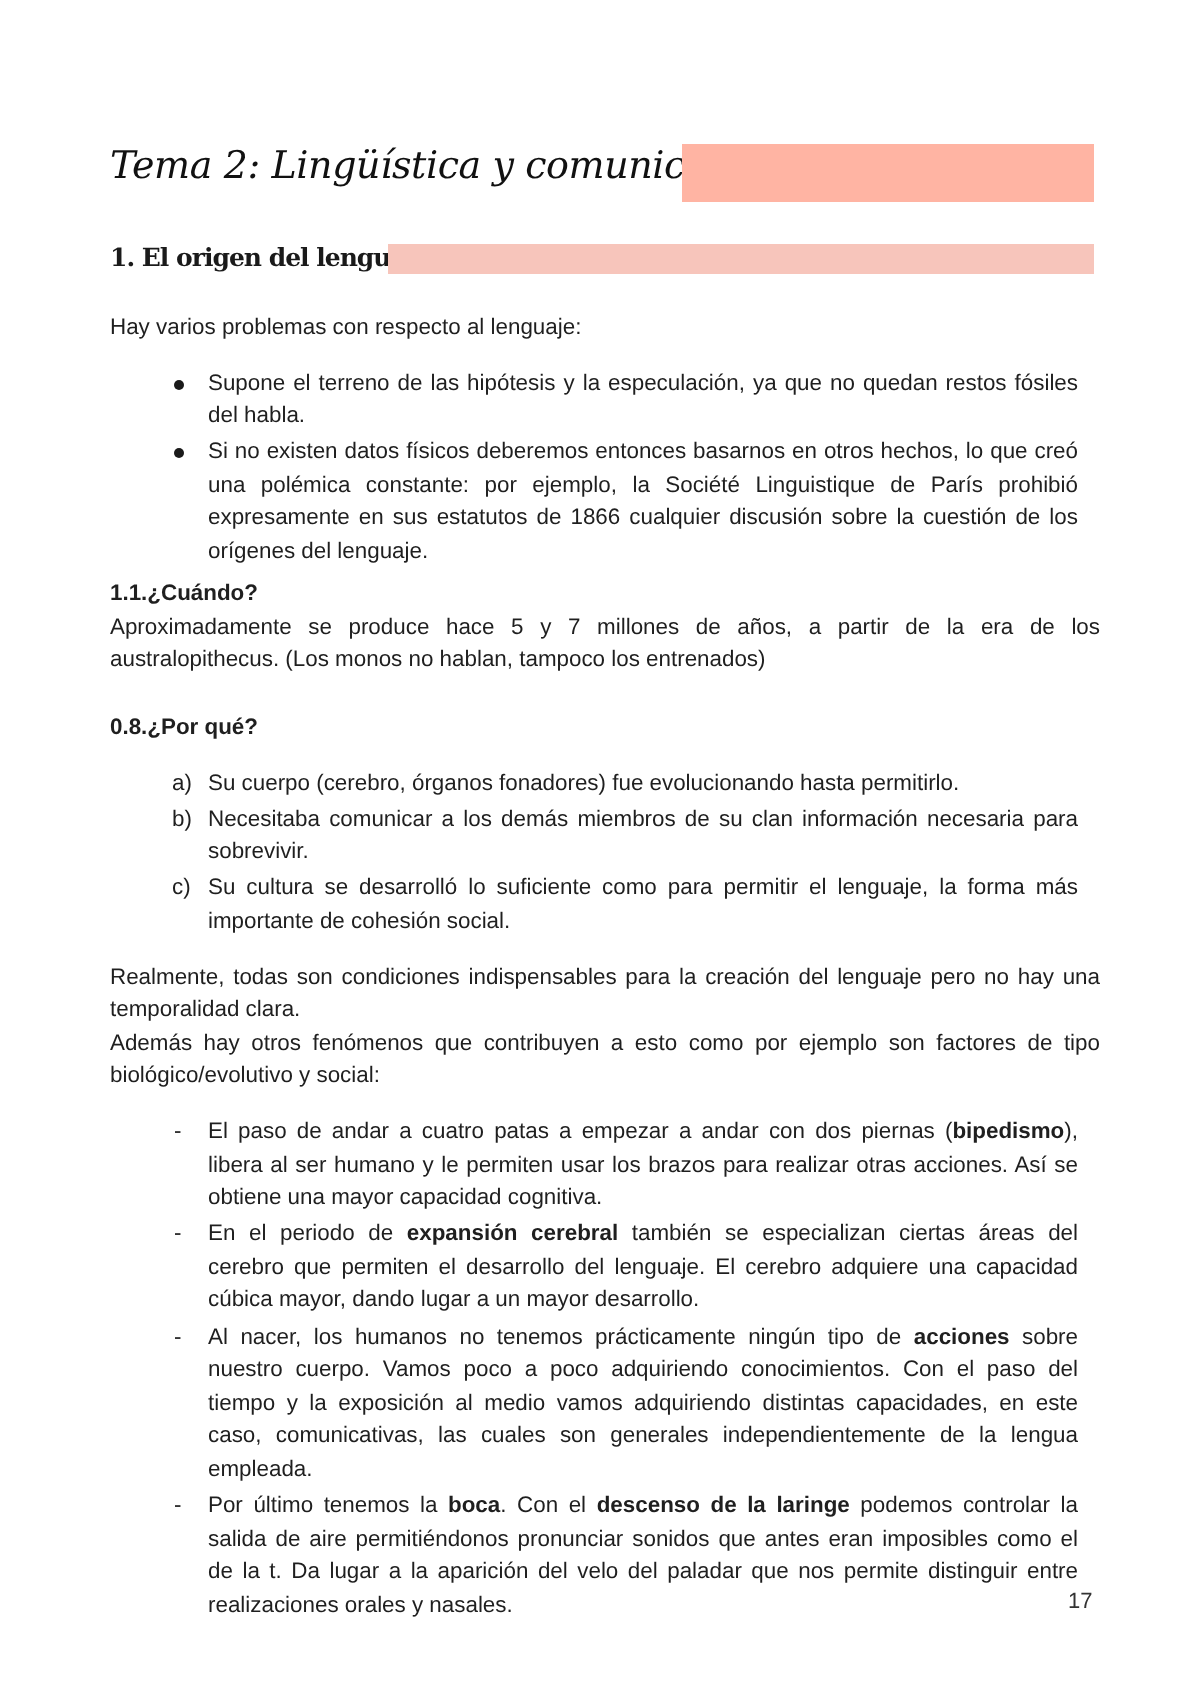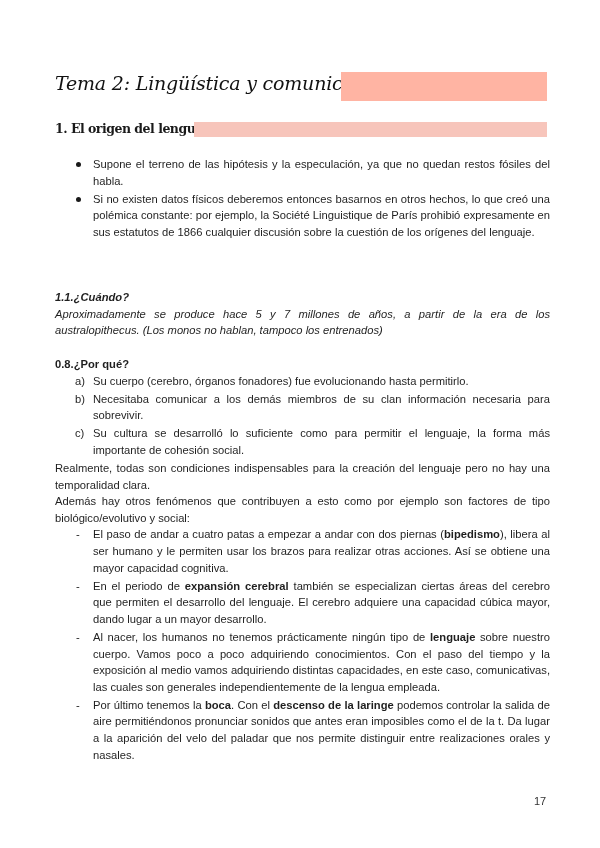--- a/index.html
+++ b/index.html
@@ -71,21 +71,21 @@
       line-height: 16.6px;
       color: #1f1f1f;
       text-align: justify;
     }
     .para { margin: 0; }
     .subhead {
       font-weight: bold;
       margin: 0;
     }
     ul.bullets, ol.alpha, ul.dashes {
-      margin: 0;
+      margin: 11px;
       padding: 0;
       list-style: none;
     }
     .li {
       position: relative;
       padding-left: 38px;
       margin-bottom: 1.5px;
     }
     .marker {
       position: absolute;
@@ -122,33 +122,34 @@
     <span class="title-text">Tema 2: Lingüística y comunicación</span>
     <div class="title-bar"></div>
   </div>
 
   <div class="section-row">
     <span class="section-text">1.  El origen del lenguaje</span>
     <div class="section-bar"></div>
   </div>
 
   <div class="body-text" style="top:156px;">
+    <p class="para">Hay varios problemas con respecto al lenguaje:</p>
     <ul class="bullets">
       <li class="li">
         <span class="marker dot"></span>
         <span>Supone el terreno de las hipótesis y la especulación, ya que no quedan restos fósiles del habla.</span>
       </li>
       <li class="li">
         <span class="marker dot"></span>
         <span>Si no existen datos físicos deberemos entonces basarnos en otros hechos, lo que creó una polémica constante: por ejemplo, la Société Linguistique de París prohibió expresamente en sus estatutos de 1866 cualquier discusión sobre la cuestión de los orígenes del lenguaje.</span>
       </li>
     </ul>
   </div>
 
-  <div class="body-text" style="top:289px;font-style:italic;">
+  <div class="body-text" style="top:289px;">
     <p class="subhead">1.1.¿Cuándo?</p>
     <p class="para">Aproximadamente se produce hace 5 y  7 millones de años, a partir de la era de los australopithecus. (Los monos no hablan, tampoco los entrenados)</p>
   </div>
 
   <div class="body-text" style="top:356px;">
     <p class="subhead">0.8.¿Por qué?</p>
     <ol class="alpha">
       <li class="li">
         <span class="marker alpha">a)</span>
         <span>Su cuerpo (cerebro, órganos fonadores) fue evolucionando hasta permitirlo.</span>
@@ -168,21 +169,21 @@
       <li class="li">
         <span class="marker dash">-</span>
         <span><span>El paso de andar a cuatro patas a empezar a andar con dos piernas (</span><b>bipedismo</b><span>), libera al ser humano y le permiten usar los brazos para realizar otras acciones. Así se obtiene una mayor capacidad cognitiva.</span></span>
       </li>
       <li class="li">
         <span class="marker dash">-</span>
         <span><span>En el periodo de </span><b>expansión cerebral</b><span> también se especializan ciertas áreas del cerebro que permiten el desarrollo del lenguaje. El cerebro adquiere una capacidad cúbica mayor, dando lugar a un mayor desarrollo.</span></span>
       </li>
       <li class="li">
         <span class="marker dash">-</span>
-        <span><span>Al nacer, los humanos no tenemos prácticamente ningún tipo de </span><b>lenguaje</b><span> sobre nuestro cuerpo. Vamos poco a poco adquiriendo conocimientos. Con el paso del tiempo y la exposición al medio vamos adquiriendo distintas capacidades, en este caso, comunicativas, las cuales son generales independientemente de la lengua empleada.</span></span>
+        <span><span>Al nacer, los humanos no tenemos prácticamente ningún tipo de </span><b>acciones</b><span> sobre nuestro cuerpo. Vamos poco a poco adquiriendo conocimientos. Con el paso del tiempo y la exposición al medio vamos adquiriendo distintas capacidades, en este caso, comunicativas, las cuales son generales independientemente de la lengua empleada.</span></span>
       </li>
       <li class="li">
         <span class="marker dash">-</span>
         <span><span>Por último tenemos la </span><b>boca</b><span>. Con el </span><b>descenso de la laringe</b><span> podemos controlar la salida de aire permitiéndonos pronunciar sonidos que antes eran imposibles como el de la t. Da lugar a la aparición del velo del paladar que nos permite distinguir entre realizaciones orales y nasales.</span></span>
       </li>
     </ul>
   </div>
 
   <div class="page-number">17</div>
 

